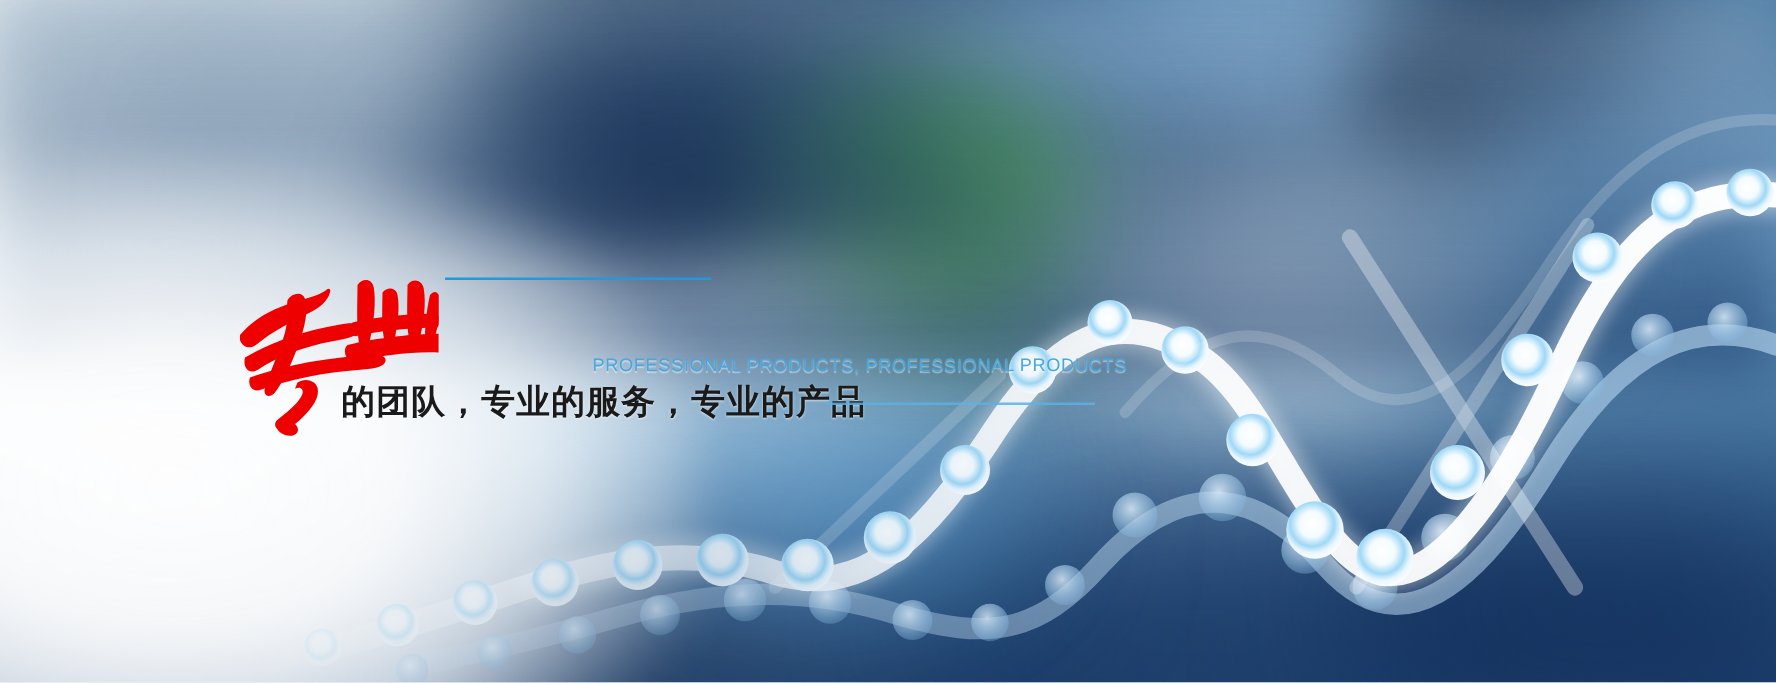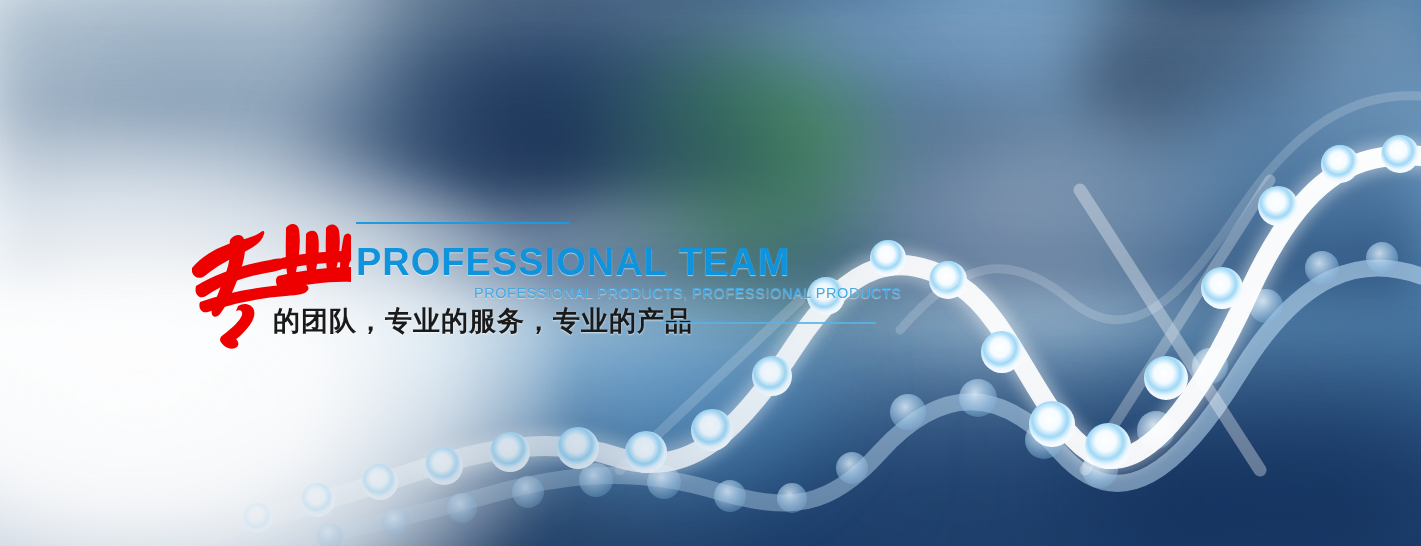--- a/index.html
+++ b/index.html
@@ -423,21 +423,20 @@
                    C142 52 116 55 98 59 C94 57 94 51 96 48 Z"></path>
 
           <path d="M92 66 C116 60 146 57 165 57 L165 72 C146 71 118 74 96 80
                    C90 78 88 69 92 66 Z"></path>
         </g>
       </svg>
     </div>
 
     <div class="rule-top"></div>
 
-    <div class="title-en">PROFESSIONAL TEAM</div>
 
     <div class="subtitle-en">PROFESSIONAL PRODUCTS, PROFESSIONAL PRODUCTS</div>
 
     <div class="title-cn">的团队，专业的服务，专业的产品</div>
 
     <div class="rule-bottom"></div>
   </div>
 
 </div>
 

